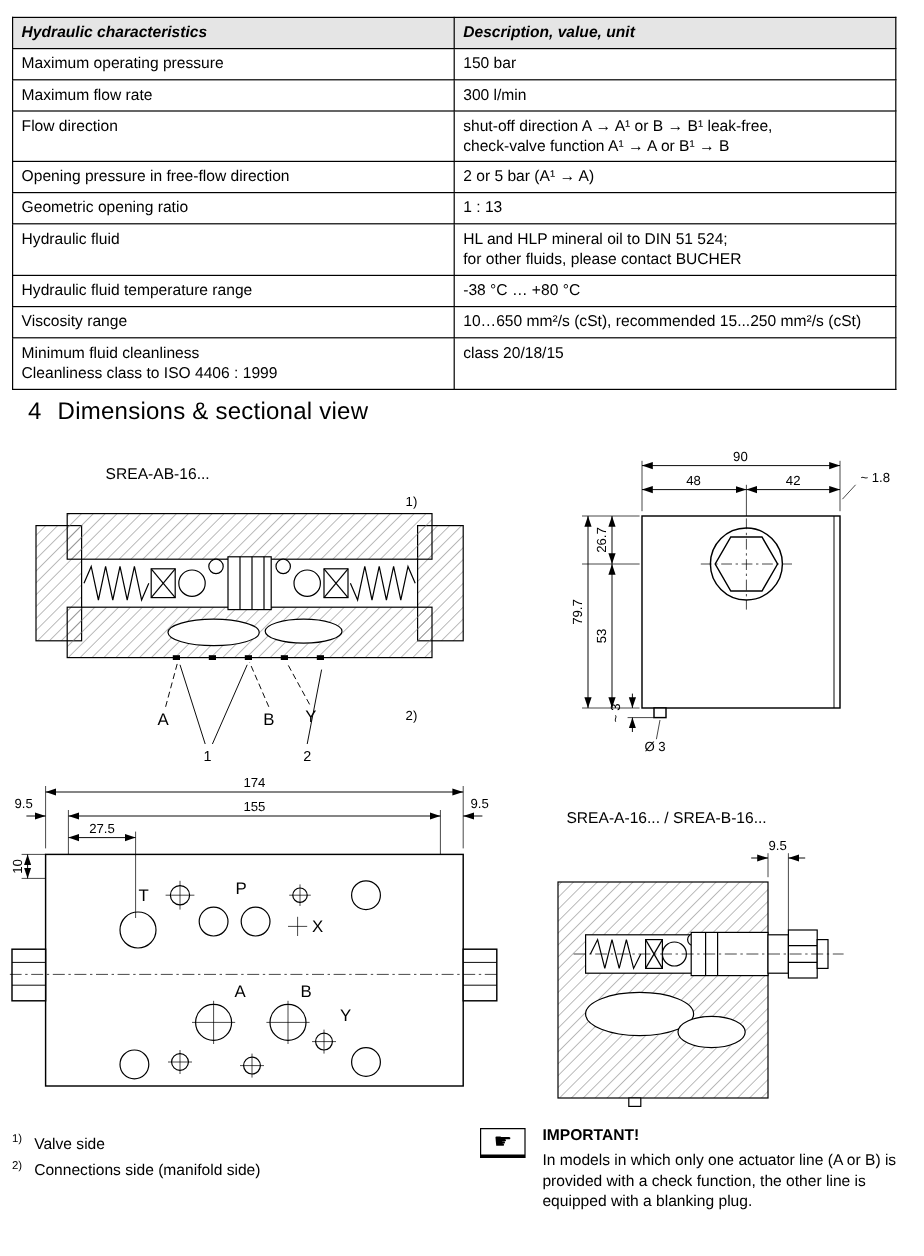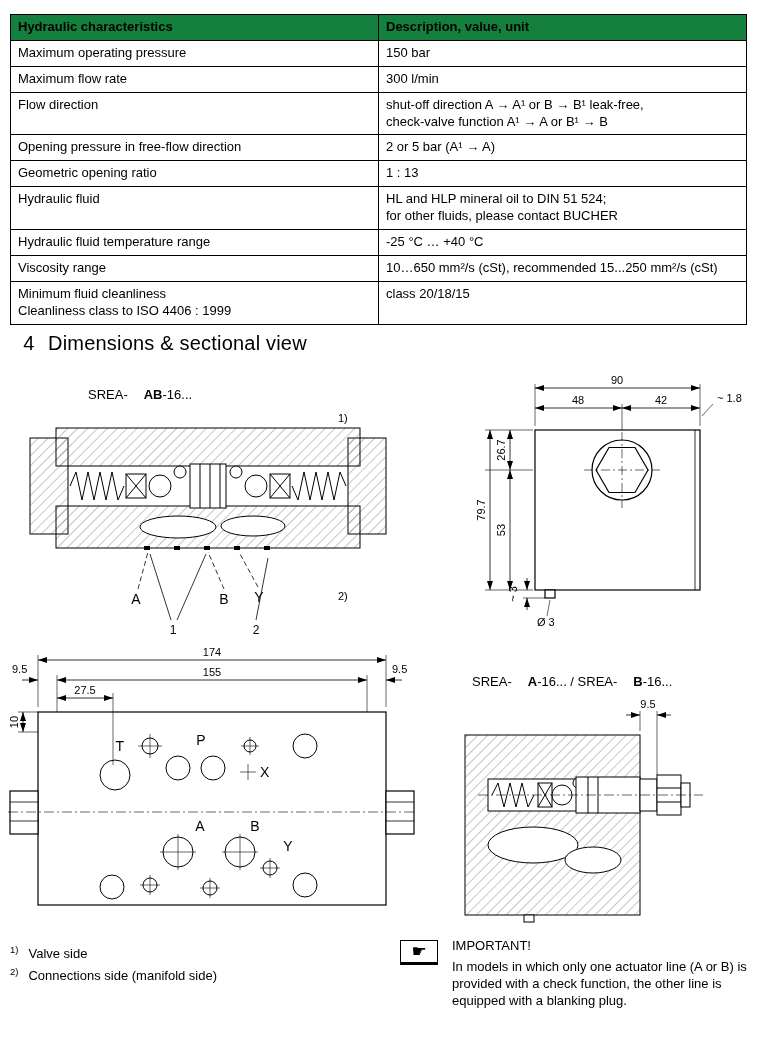--- a/index.html
+++ b/index.html
@@ -5,49 +5,49 @@
   * { margin:0; padding:0; box-sizing:border-box; }
   html,body { background:#fff; }
   body { width:770px; height:1047px; font-family:"Liberation Sans", sans-serif; color:#000; }
   .page { position:relative; width:770px; height:1047px; background:#fff; overflow:hidden; }
 
   
   .spec-table { position:absolute; left:10px; top:14px; width:737px;
                 border-collapse:collapse; table-layout:fixed; font-size:13px; }
   .spec-table th, .spec-table td { border:1px solid #000; padding:4px 7px 4px 7px;
                 text-align:left; vertical-align:top; white-space:pre-line; line-height:1.3; }
-  .spec-table th { background:#15803d; font-weight:bold; }
+  .spec-table th { background:#e5e5e5; font-weight:bold;font-style:italic; }
 
   
   .section-heading { position:absolute; left:10px; top:332px; font-size:20px; font-weight:400;
                      letter-spacing:0.2px;text-align:center; }
   .section-number { display:inline-block; width:38px; }
 
   
   .fig-label { position:absolute; font-size:13px; white-space:nowrap; }
-  .fig-label b { font-weight:bold;margin-left:16px; }
+  .fig-label b { font-weight:normal; }
 
   
   .drawing { position:absolute; }
   svg text { font-family:"Liberation Sans", sans-serif; fill:#000; }
   .dim  { font-size:11px; }
   .port { font-size:14px; }
   .ref  { font-size:12px; }
   .note { font-size:11px; }
 
   
   .footnote { position:absolute; left:10px; font-size:13px; }
   .fn-marker { font-size:9.5px; vertical-align:super; margin-right:10px; }
 
   
   .hand-box { position:absolute; left:400px; top:940px; width:38px; height:25px;
               border:1px solid #000; border-bottom:3px solid #000;
               display:flex; align-items:center; justify-content:center;
               font-size:17px; background:#fff; }
-  .imp-title { position:absolute; left:452px; top:938px; font-size:13px; font-weight:normal; }
+  .imp-title { position:absolute; left:452px; top:938px; font-size:13px; font-weight:bold; }
   .imp-text  { position:absolute; left:452px; top:958px; width:300px; font-size:13px; line-height:1.32; }
 </style>
 </head>
 <body>
 
 <div class="page">
 
   <table class="spec-table">
     <colgroup>
         <col style="width:368px">
@@ -81,21 +81,21 @@
         <td>Geometric opening ratio</td>
         <td>1 : 13</td>
       </tr>
       <tr>
         <td>Hydraulic fluid</td>
         <td>HL and HLP mineral oil to DIN 51 524;
 for other fluids, please contact BUCHER</td>
       </tr>
       <tr>
         <td>Hydraulic fluid temperature range</td>
-        <td>-25 °C … +40 °C</td>
+        <td>-38 °C … +80 °C</td>
       </tr>
       <tr>
         <td>Viscosity range</td>
         <td>10…650 mm²/s (cSt), recommended 15...250 mm²/s (cSt)</td>
       </tr>
       <tr>
         <td>Minimum fluid cleanliness
 Cleanliness class to ISO 4406 : 1999</td>
         <td>class 20/18/15</td>
       </tr>

